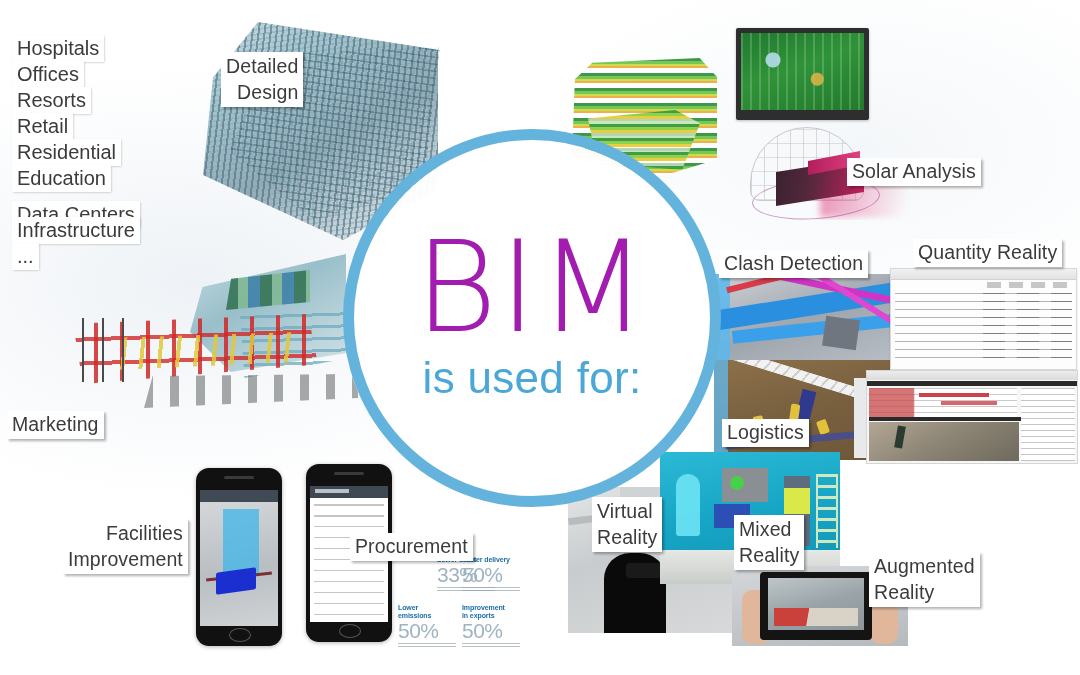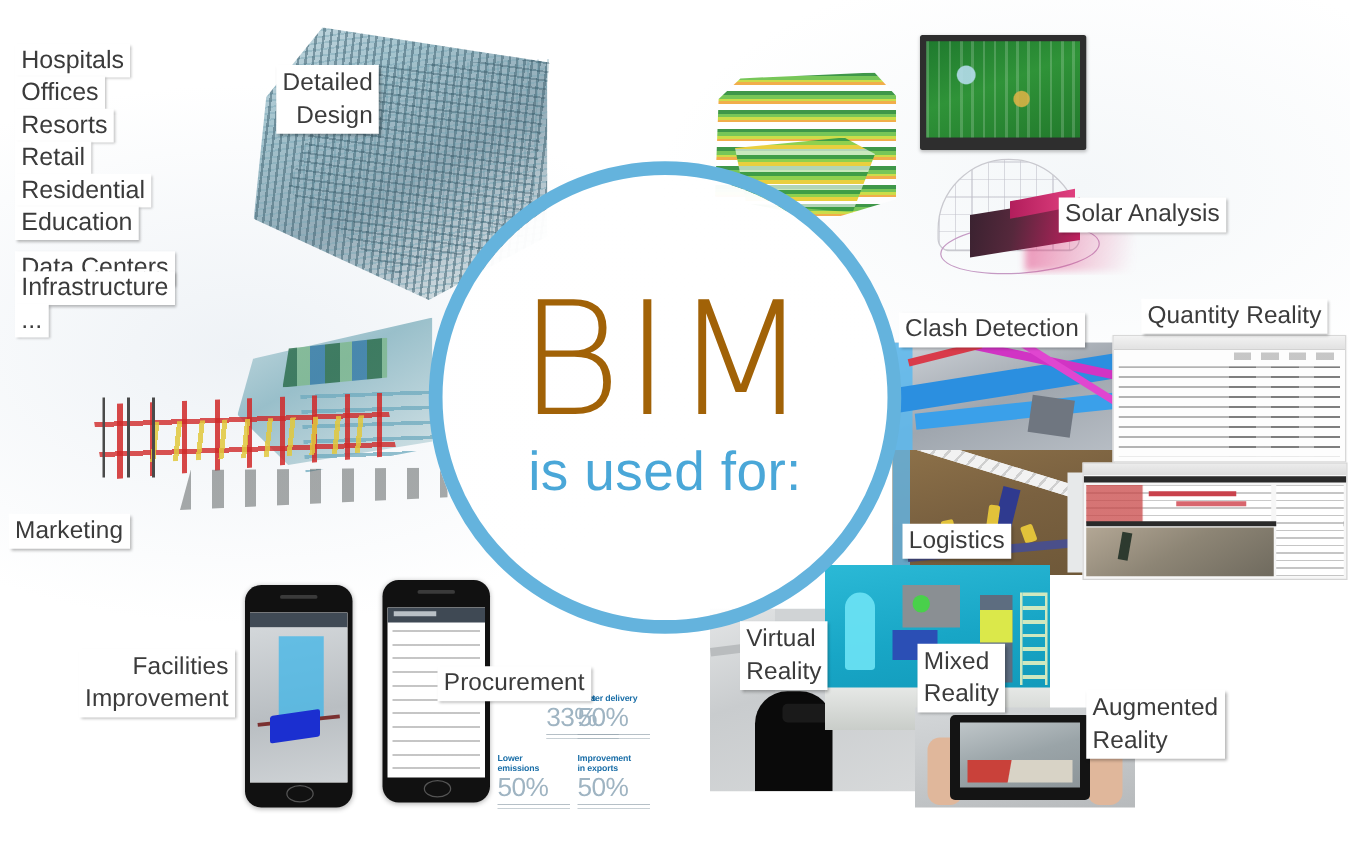--- a/index.html
+++ b/index.html
@@ -29,21 +29,21 @@
 
   
   .ring{position:absolute;left:343px;top:129px;width:378px;height:378px;border-radius:50%;
         border:11px solid #64b3dd;box-sizing:border-box;z-index:30;
         box-shadow:0 0 0 0 rgba(0,0,0,0);}
   .ringFill{position:absolute;left:354px;top:140px;width:356px;height:356px;border-radius:50%;
         background:radial-gradient(circle at 50% 46%, rgba(255,255,255,.97) 62%, rgba(255,255,255,.86) 100%);
         z-index:29;}
   .ctr{position:absolute;left:343px;top:129px;width:378px;height:378px;z-index:33;
        display:flex;flex-direction:column;align-items:center;justify-content:center;}
-  .bim{font-size:126px;line-height:112px;color:#a16207;font-weight:300;letter-spacing:2px;
+  .bim{font-size:126px;line-height:112px;color:#a21caf;font-weight:300;letter-spacing:2px;
        font-family:"DejaVu Sans",sans-serif;}
   .bimsub{font-size:15.5px;color:#7d8e99;margin-top:4px;letter-spacing:.1px;}
   .bimuse{font-size:44px;line-height:52px;color:#4aa7d8;font-weight:300;margin-top:8px;letter-spacing:.3px;}
 
   
   .ph{position:absolute;overflow:hidden;}
 
   
   .img-detailed{left:188px;top:8px;width:250px;height:232px;z-index:12;
     background:

